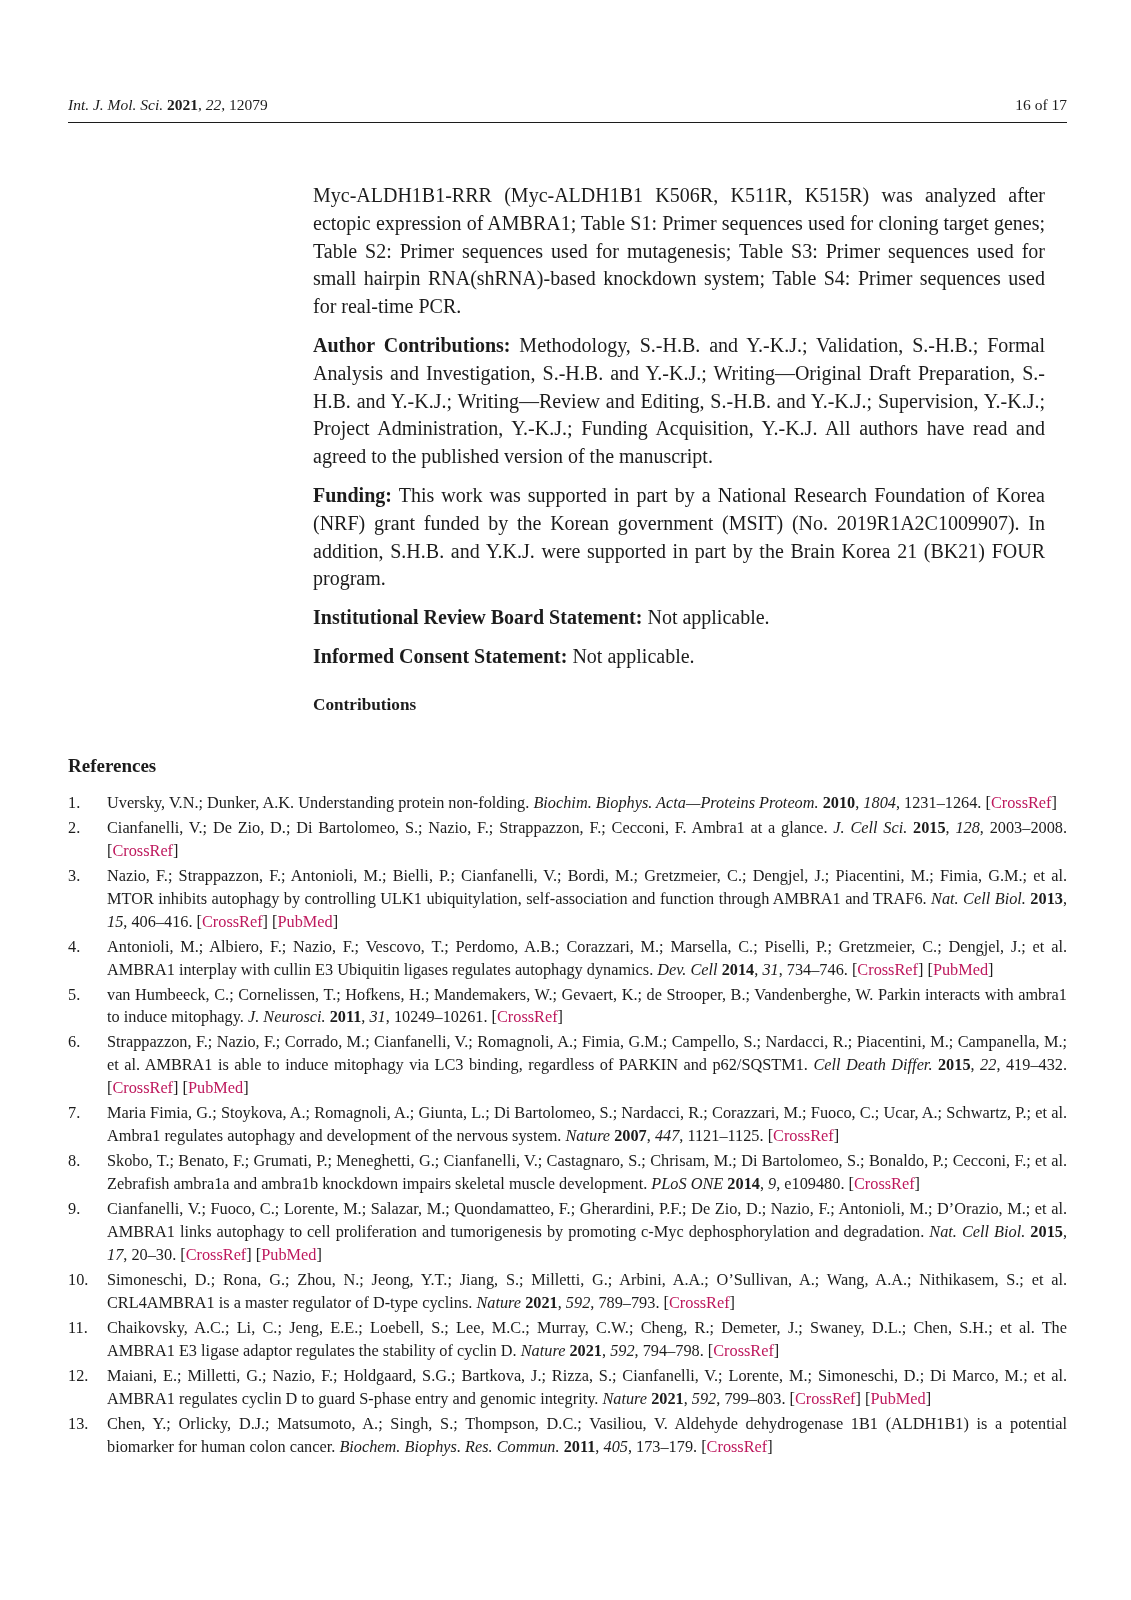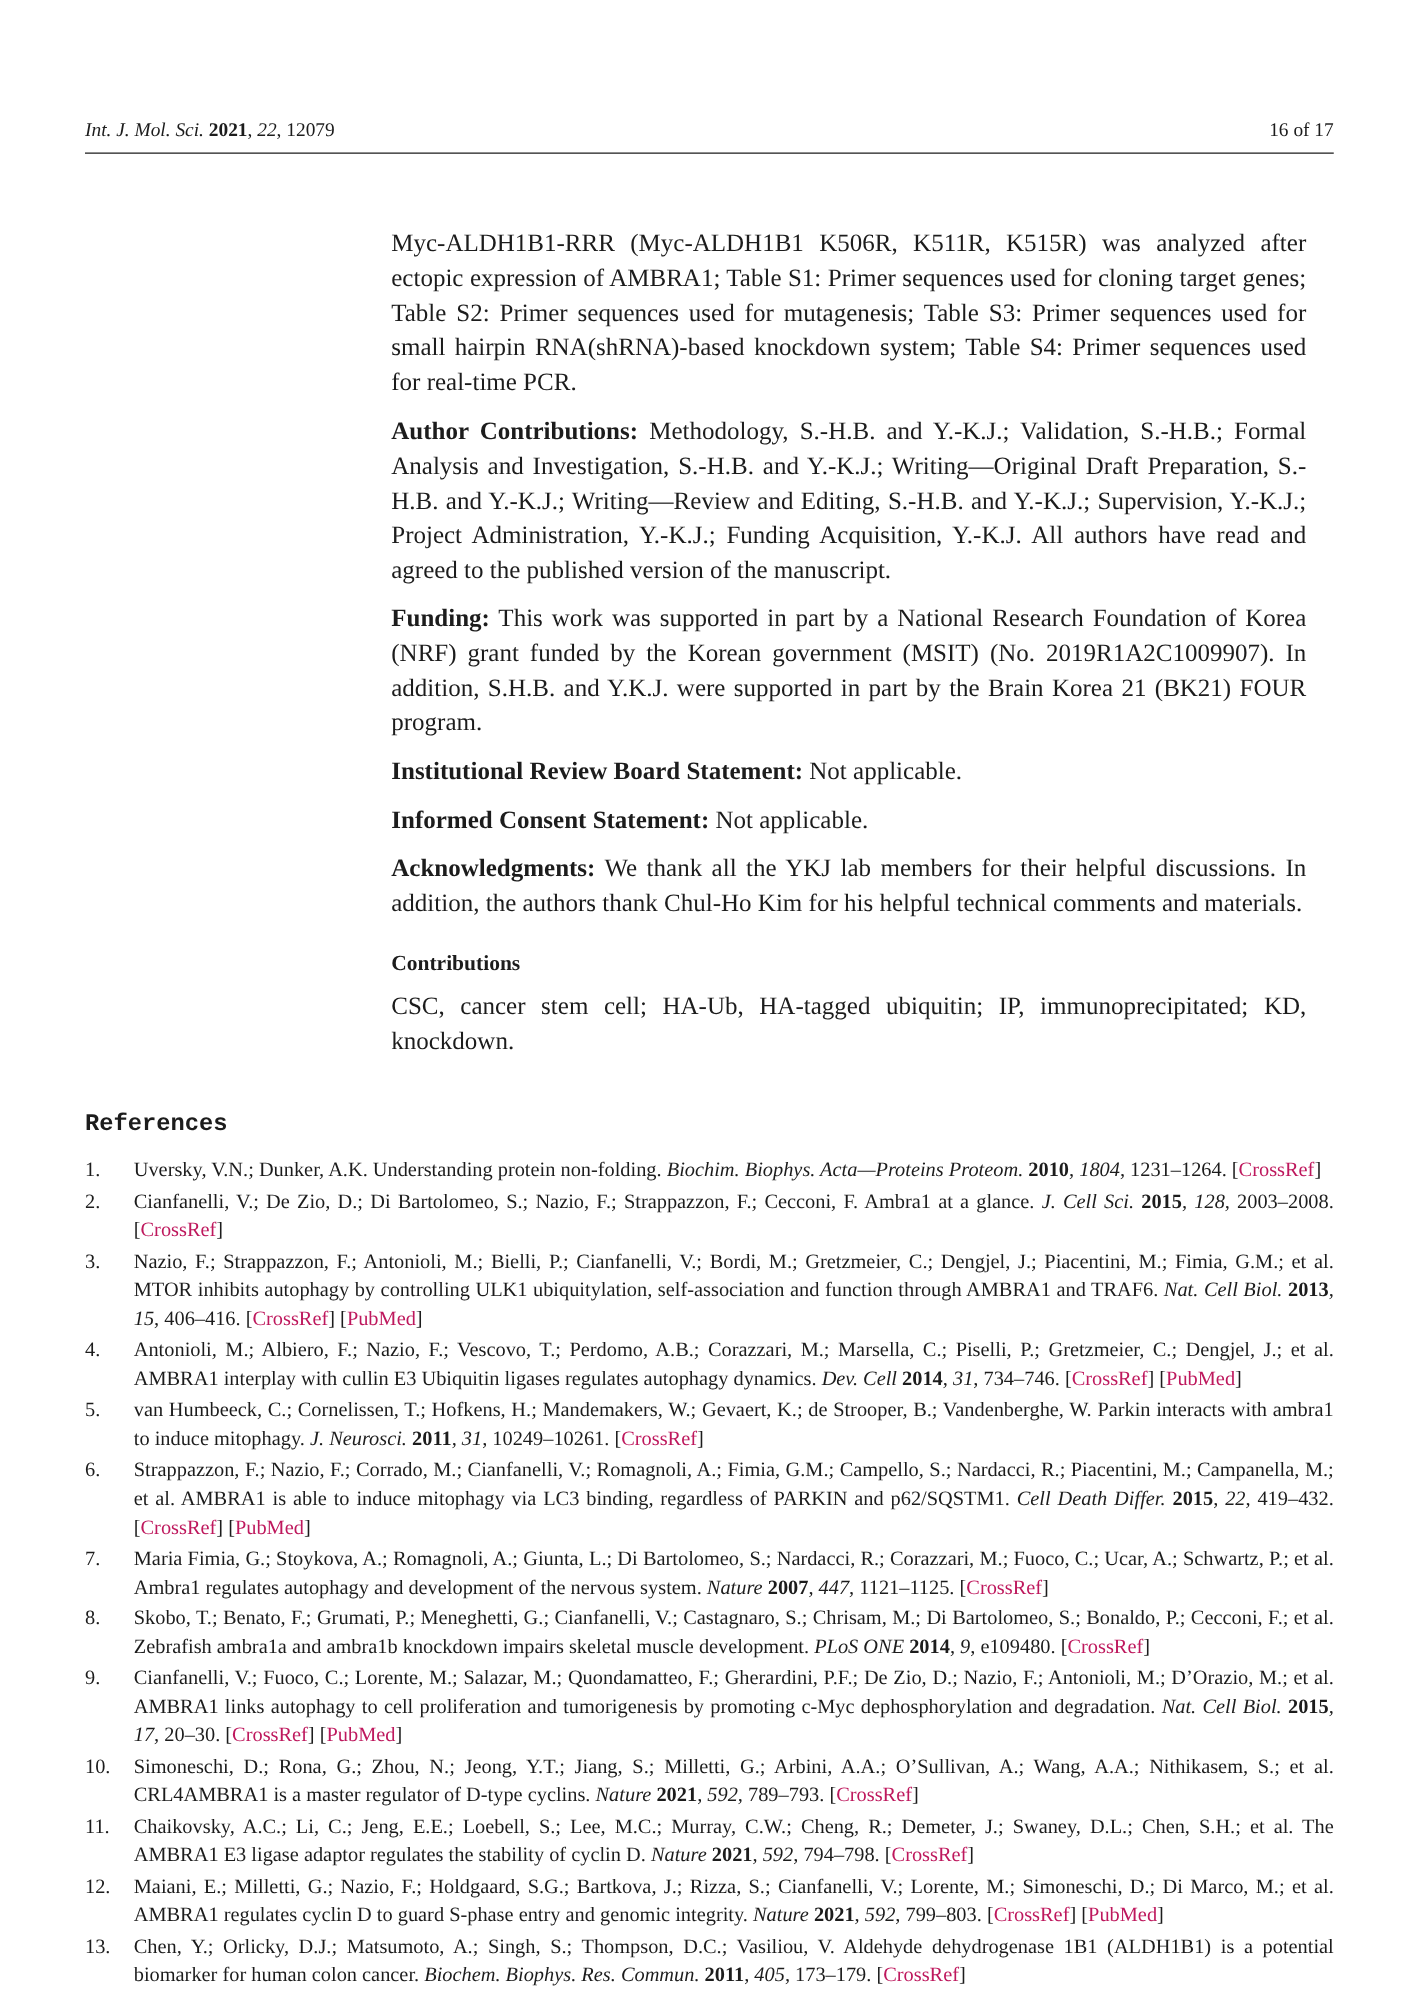--- a/index.html
+++ b/index.html
@@ -14,21 +14,21 @@
     font-size:15.5px;padding-bottom:8px;border-bottom:1.6px solid #1c1c1c;
   }
   .seg-italic{font-style:italic;}
   .seg-bold{font-weight:bold;}
   .front-matter{margin-left:245px;width:732px;margin-top:59px;}
   .front-matter p{margin:0 0 11px 0;font-size:20px;line-height:1.39;text-align:justify;}
   .stmt-label{font-weight:bold;}
   .abbr-heading{font-weight:bold;font-size:17.2px;margin:24px 0 11px 0;}
   .abbr-text{margin:0;font-size:15.6px;line-height:1.39;text-align:justify;}
   .references{margin-top:40px;}
-  .refs-heading{font-weight:bold;font-size:19px;margin:0 0 15px 0;font-family:Liberation Mono, monospace;}
+  .refs-heading{font-weight:bold;font-size:19px;margin:0 0 15px 0;}
   .ref-list{margin:0;padding:0;list-style:none;}
   .ref-item{display:flex;font-size:16.3px;line-height:1.41;margin:0 0 2px 0;}
   .ref-num{flex:none;width:30px;padding-right:9px;}
   .ref-body{flex:1;text-align:justify;}
   .ref-link{color:#be185d;cursor:pointer;}
 </style>
 </head>
 <body>
 
 <div class="page">
@@ -43,25 +43,23 @@
     <div>
   <p class="stmt"><span class="stmt-label">Author Contributions:</span><span> Methodology, S.-H.B. and Y.-K.J.; Validation, S.-H.B.; Formal Analysis and Investigation, S.-H.B. and Y.-K.J.; Writing—Original Draft Preparation, S.-H.B. and Y.-K.J.; Writing—Review and Editing, S.-H.B. and Y.-K.J.; Supervision, Y.-K.J.; Project Administration, Y.-K.J.; Funding Acquisition, Y.-K.J. All authors have read and agreed to the published version of the manuscript.</span></p>
 
   <p class="stmt"><span class="stmt-label">Funding:</span><span> This work was supported in part by a National Research Foundation of Korea (NRF) grant funded by the Korean government (MSIT) (No. 2019R1A2C1009907). In addition, S.H.B. and Y.K.J. were supported in part by the Brain Korea 21 (BK21) FOUR program.</span></p>
 
   <p class="stmt"><span class="stmt-label">Institutional Review Board Statement:</span><span> Not applicable.</span></p>
 
   <p class="stmt"><span class="stmt-label">Informed Consent Statement:</span><span> Not applicable.</span></p>
 
 
-  <p class="stmt"><span class="stmt-label">Acknowledgments:</span><span> We thank all the YKJ lab members for their helpful discussions. In addition, the authors thank Chul-Ho Kim for his helpful technical comments and materials.</span></p>
 
 </div>
     <div class="abbr-heading">Contributions</div>
-    <p class="abbr-text">CSC, cancer stem cell; HA-Ub, HA-tagged ubiquitin; IP, immunoprecipitated; KD, knockdown.</p>
   </div>
 
   <div class="references">
     <div class="refs-heading">References</div>
     <ol class="ref-list">
   <li class="ref-item">
     <span class="ref-num">1.</span>
     <span class="ref-body"><span>Uversky, V.N.; Dunker, A.K. Understanding protein non-folding. </span><span class="seg-italic">Biochim. Biophys. Acta—Proteins Proteom.</span><span> </span><span class="seg-bold">2010</span><span>, </span><span class="seg-italic">1804</span><span>, 1231–1264. </span><span>[</span><span class="ref-link">CrossRef</span><span>]</span></span>
   </li>
 

